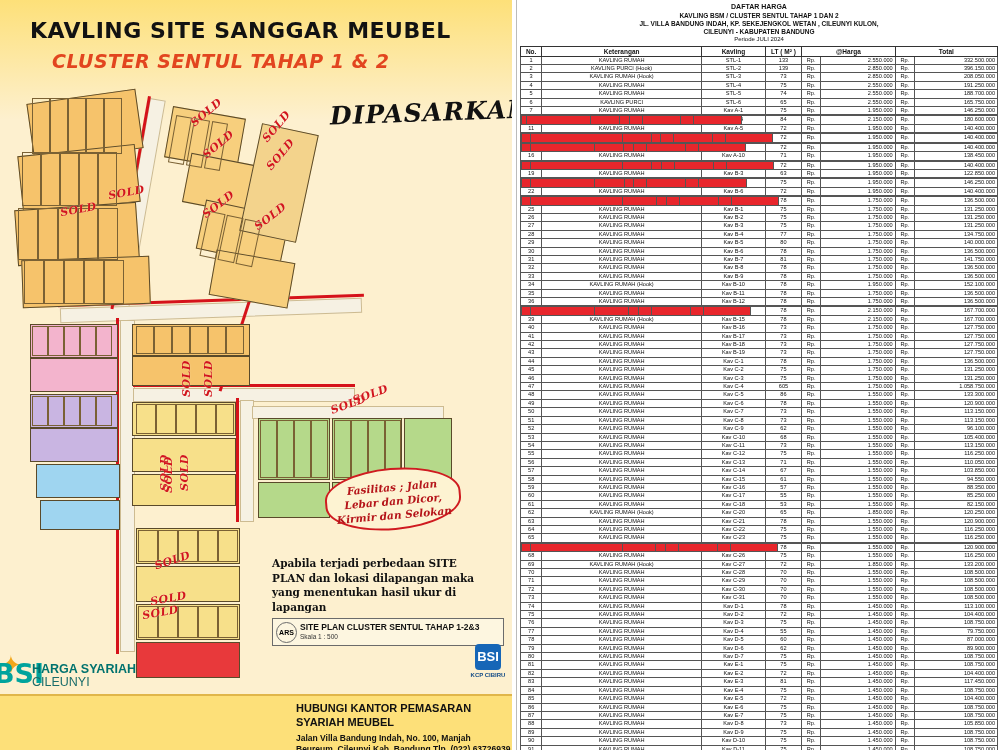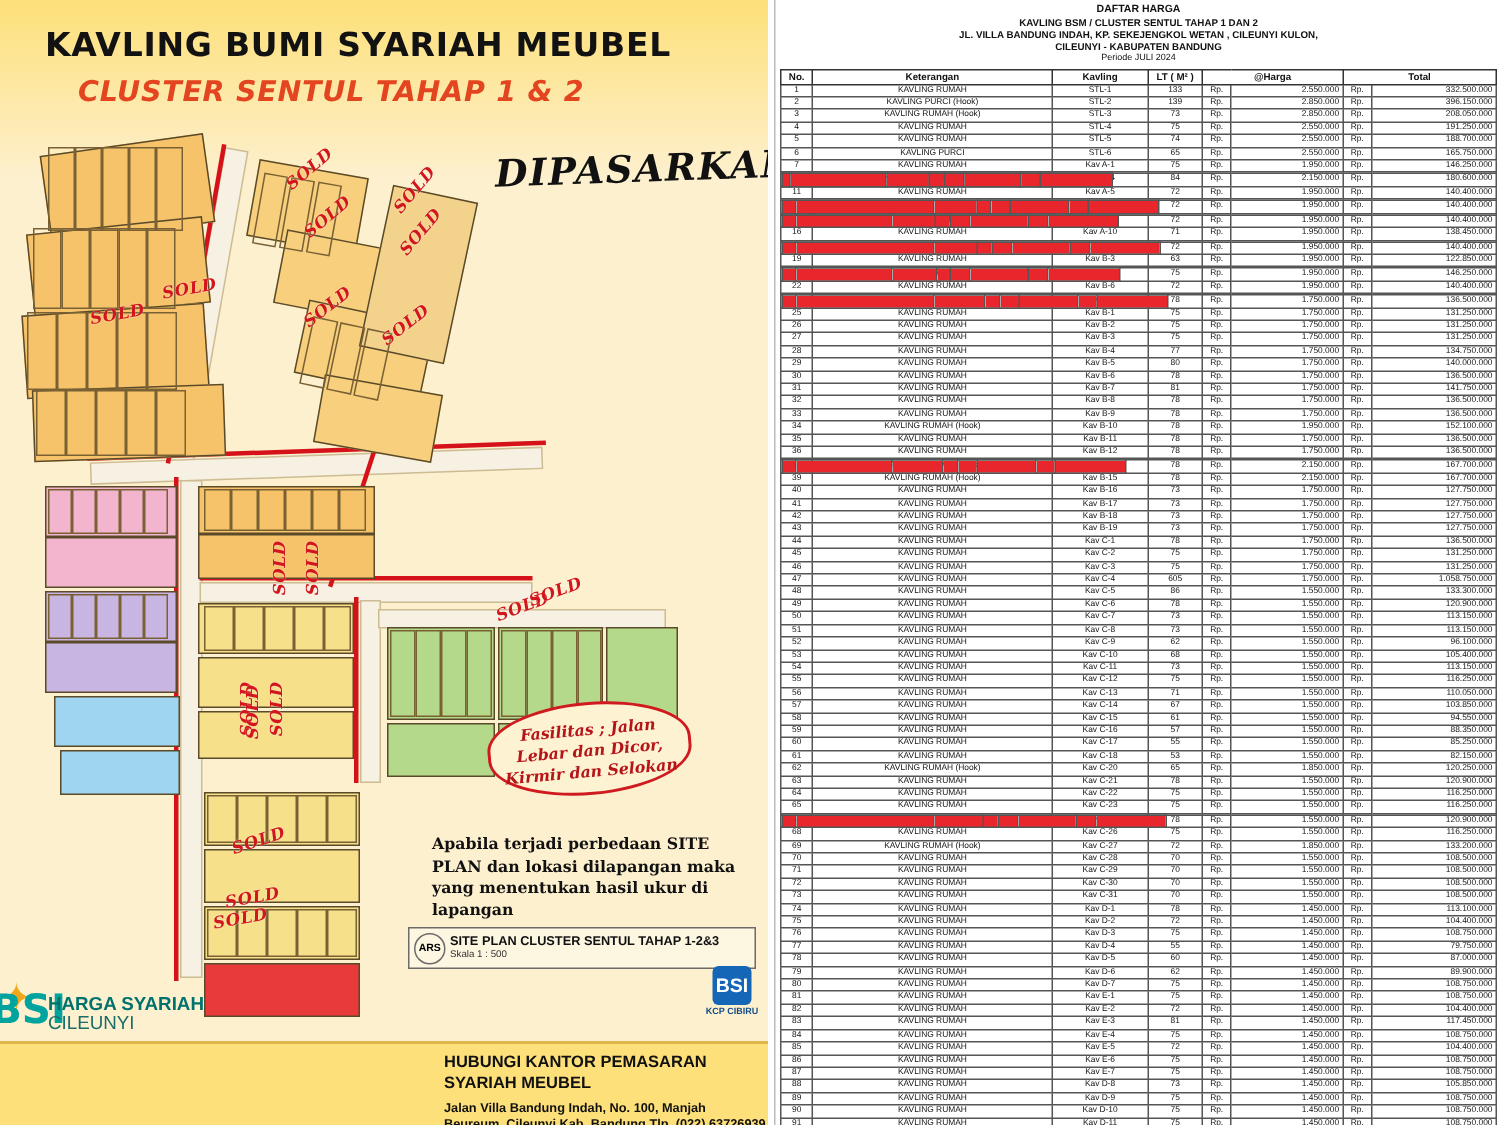--- a/index.html
+++ b/index.html
@@ -75,21 +75,21 @@
     background:#fdf3d2;border:2px solid #cf1b20;border-radius:50%/45%;
     transform:rotate(-5deg);
   }
   .bubble span{
     position:absolute;left:8px;top:10px;width:116px;text-align:center;
     font-size:10.5px;color:#b51419;font-weight:bold;font-style:italic;
     line-height:1.35;font-family:"DejaVu Serif",serif;
   }
 
   .disclaimer{
-    position:absolute;left:288px;top:556px;width:215px;
+    position:absolute;left:272px;top:556px;width:215px;
     font-size:10.5px;line-height:1.4;color:#111;font-weight:bold;
     font-family:"DejaVu Serif",serif;
   }
   .planlabel{
     position:absolute;left:272px;top:618px;width:230px;height:26px;
     border:1px solid #6b6b6b;background:#fdf6e0;
   }
   .planlabel .circ{
     position:absolute;left:3px;top:3px;width:19px;height:19px;border-radius:50%;
     border:1px solid #6b6b6b;font-size:7px;text-align:center;line-height:19px;font-weight:bold;
@@ -158,21 +158,21 @@
   .c0{width:20px;} .c1{width:150px;} .c2{width:60px;} .c3{width:34px;}
   .c4{width:18px;} .c5{width:70px;} .c6{width:18px;} .c7{width:78px;}
 </style>
 </head>
 <body>
 
 <div class="page">
 
   <div class="poster">
     <div class="poster-bg-top"></div>
-    <div class="poster-title">KAVLING BUMI SYARIAH MEUBEL</div>
+    <div class="poster-title">KAVLING SITE SANGGAR MEUBEL</div>
     <div class="poster-sub-line"></div>
     <div class="poster-sub">CLUSTER SENTUL TAHAP 1 &amp; 2</div>
     <div class="dipasarkan">DIPASARKAN</div>
 
     <div class="map">
 
       <div class="road" style="left:150px;top:10px;width:14px;height:210px;transform:rotate(10deg);transform-origin:top left;"></div>
       <div class="road" style="left:60px;top:215px;width:300px;height:13px;transform:rotate(-2deg);"></div>
       <div class="road" style="left:120px;top:232px;width:13px;height:330px;"></div>
       <div class="road" style="left:133px;top:300px;width:220px;height:12px;"></div>

